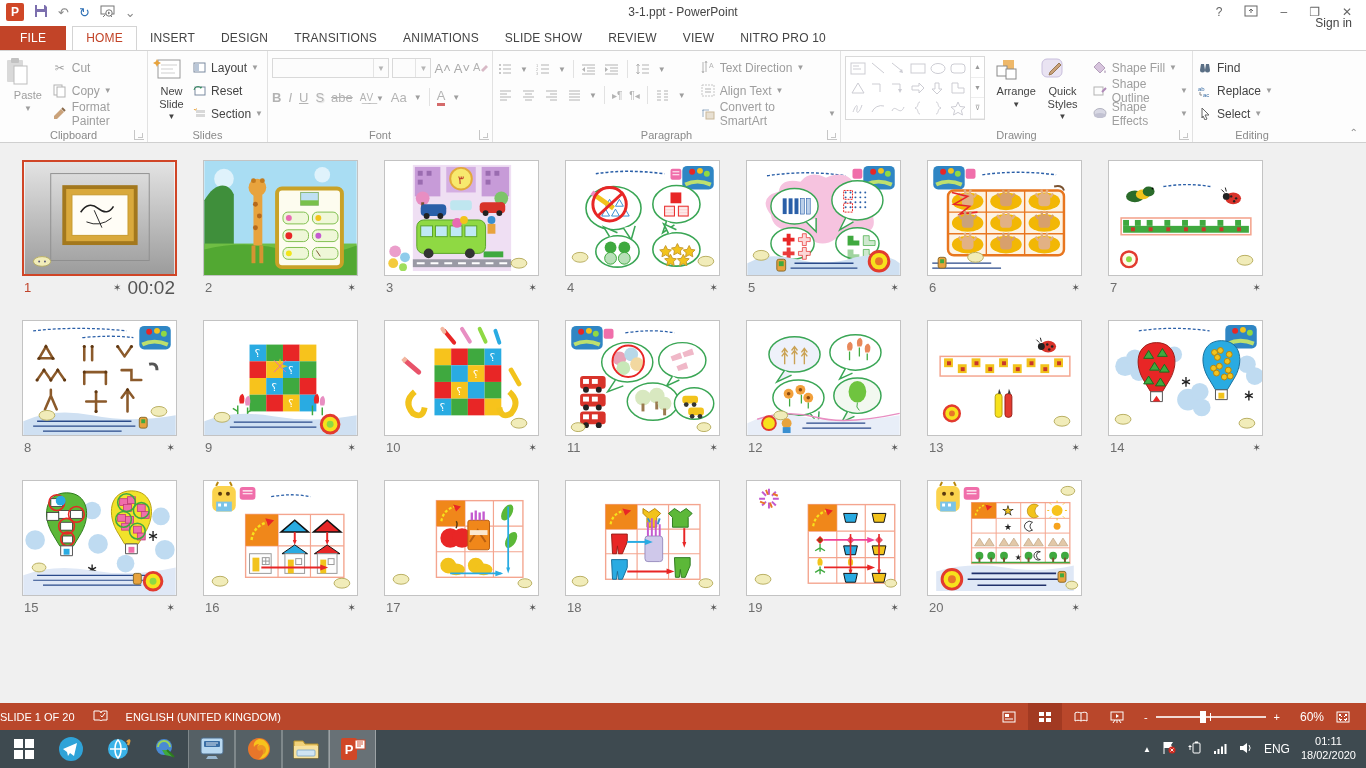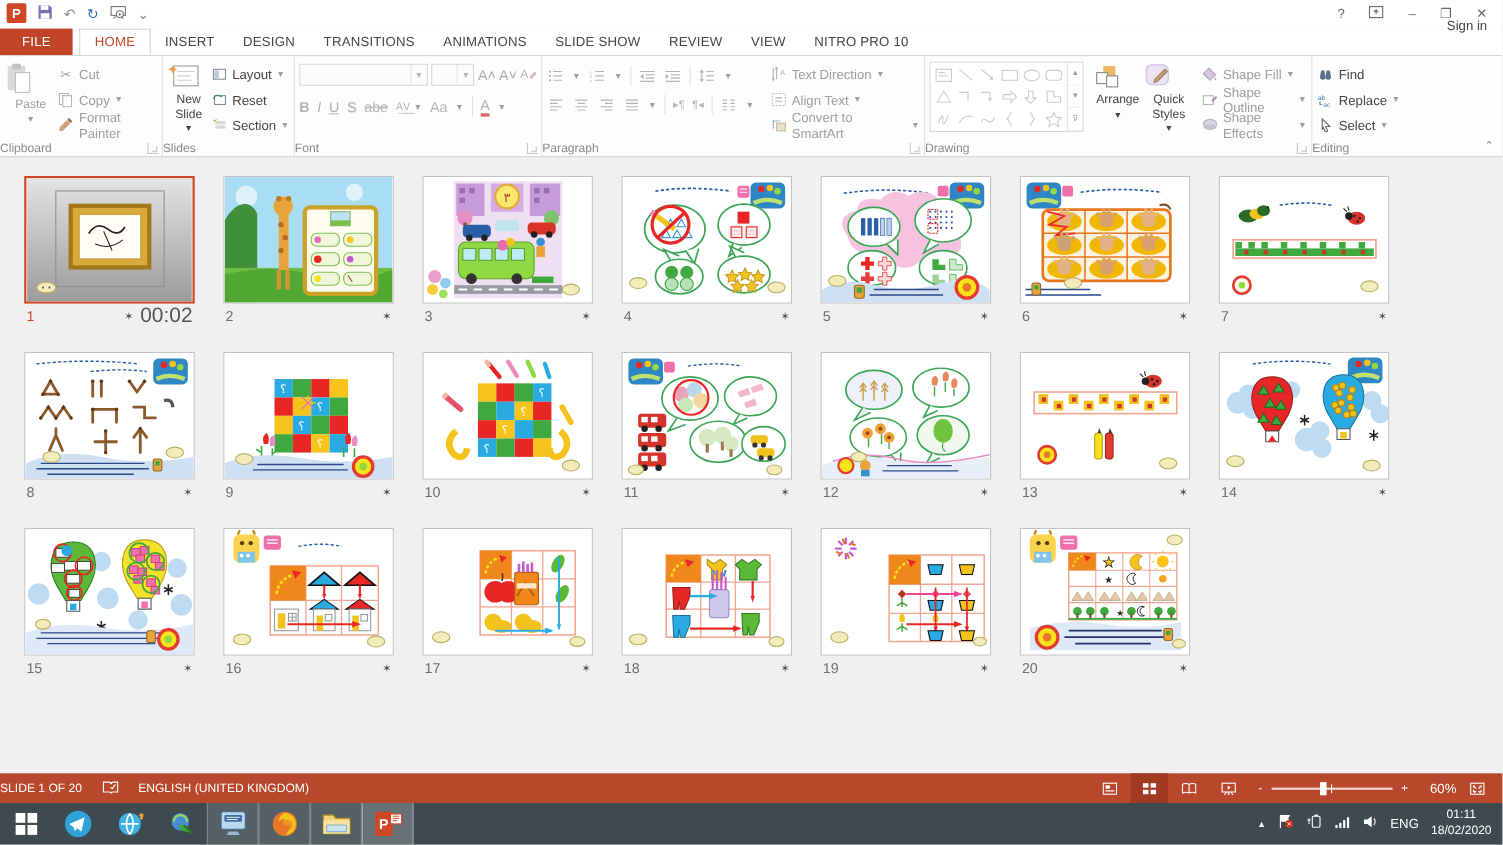--- a/index.html
+++ b/index.html
@@ -18,21 +18,21 @@
   
   .tabrow { height:26px; background:#fff; display:flex; align-items:flex-end; position:relative; }
   .tab { padding:4px 13px 5px; font-size:12px; color:#444; letter-spacing:.2px; }
   .tab.file { background:#C24428; color:#fff; padding:5px 20px; margin-right:6px; }
   .tab.active { color:#C24428; background:#fff; border:1px solid #d4d4d4; border-bottom:1px solid #fff; margin-bottom:-1px; }
   .signin { position:absolute; right:14px; bottom:20px; font-size:12px; color:#444; }
 
   
   .ribbon { height:93px; background:#fdfdfd; border-top:1px solid #d4d4d4; border-bottom:1px solid #cfcfcf; display:flex; position:relative; }
   .rgroup { position:relative; border-right:1px solid #e2e2e2; padding:3px 4px 16px; display:flex; align-items:flex-start; }
-  .rgroup-label { position:absolute; bottom:1px; left:0; right:0; text-align:left; font-size:11px; color:#8a8a8a; }
+  .rgroup-label { position:absolute; bottom:1px; left:0; right:0; text-align:center; font-size:11px; color:#8a8a8a; }
   .launcher { position:absolute; bottom:2px; right:3px; width:10px; height:10px; border-left:1px solid #9a9a9a; border-bottom:1px solid #9a9a9a; opacity:.55; }
   .launcher:after { content:""; position:absolute; right:1px; bottom:1px; width:4px; height:4px; border-right:1px solid #9a9a9a; border-bottom:1px solid #9a9a9a; }
   .bigbtn { width:52px; display:flex; flex-direction:column; font-size:11px; color:#9e9e9e; padding-top:3px; gap:2px; text-align:center; line-height:1.15; }
   .bigbtn.en { color:#444; }
   .col { display:flex; flex-direction:column; justify-content:flex-start; gap:4px; padding-top:4px; }
   .srow { display:flex; align-items:center; gap:4px; font-size:12px; color:#9e9e9e; height:19px; }
   .srow.en { color:#444; }
   .dd { font-size:8px; color:#9e9e9e; }
   .ico { width:16px; height:16px; display:inline-flex; align-items:center; justify-content:center; flex:0 0 16px; }
   .combo { width:118px; height:20px; border:1px solid #d9d9d9; background:#fcfcfc; display:flex; align-items:center; }
@@ -99,20 +99,21 @@
     <span class="qat-btn">
       <svg width="15" height="12" viewBox="0 0 15 12">
           <rect x="1" y="1" width="13" height="8" fill="none" stroke="#777"></rect>
           <circle cx="9" cy="8" r="3.2" fill="#fff" stroke="#777"></circle>
           <path d="M8 6.5l2.4 1.5L8 9.5z" fill="#777"></path>
           <path d="M5 10l-2 2M10 10l2 2" stroke="#777"></path>
         </svg>
     </span>
     <span class="qat-btn">⌄</span>
   </div>
+  <div class="title-text">3-1.ppt - PowerPoint</div>
   <div class="win-controls">
     <span>?</span>
     <span>
       <svg width="14" height="12" viewBox="0 0 14 12">
           <rect x="1" y="1" width="12" height="10" fill="none" stroke="#666"></rect>
           <path d="M7 8V4M5 6l2-2 2 2" stroke="#666" fill="none"></path>
         </svg>
     </span>
     <span>–</span>
     <span>❐</span>

